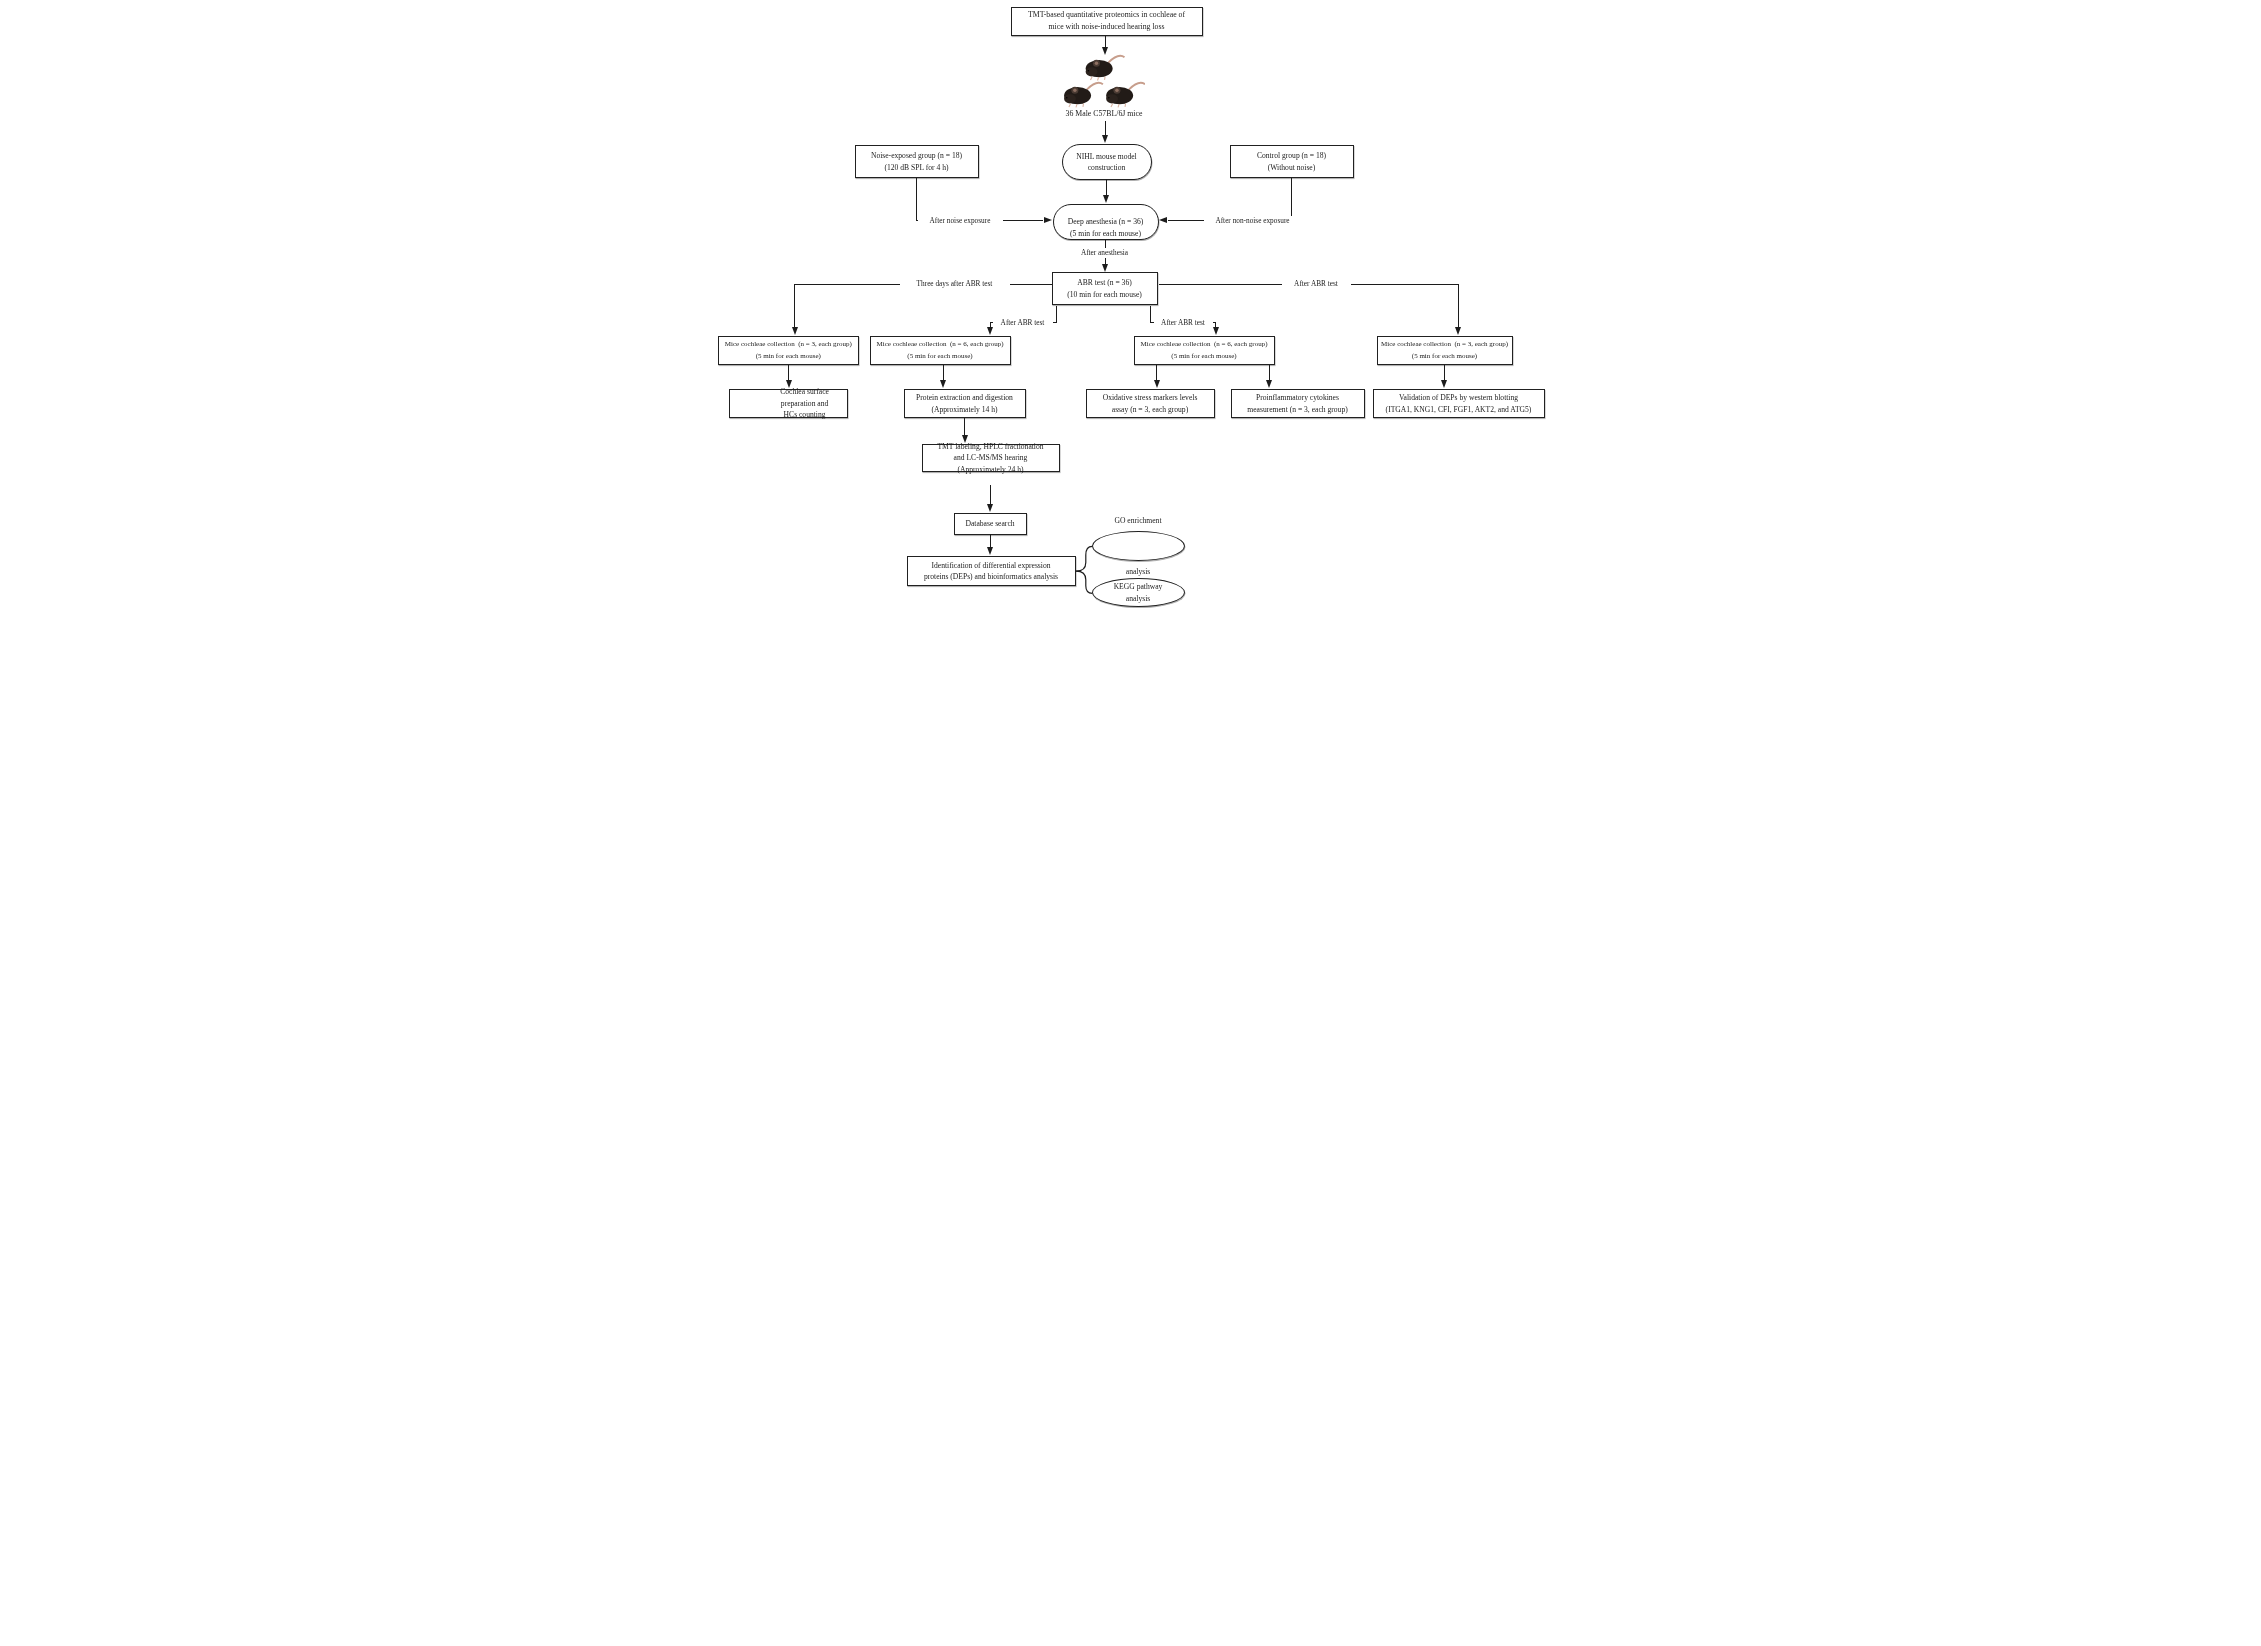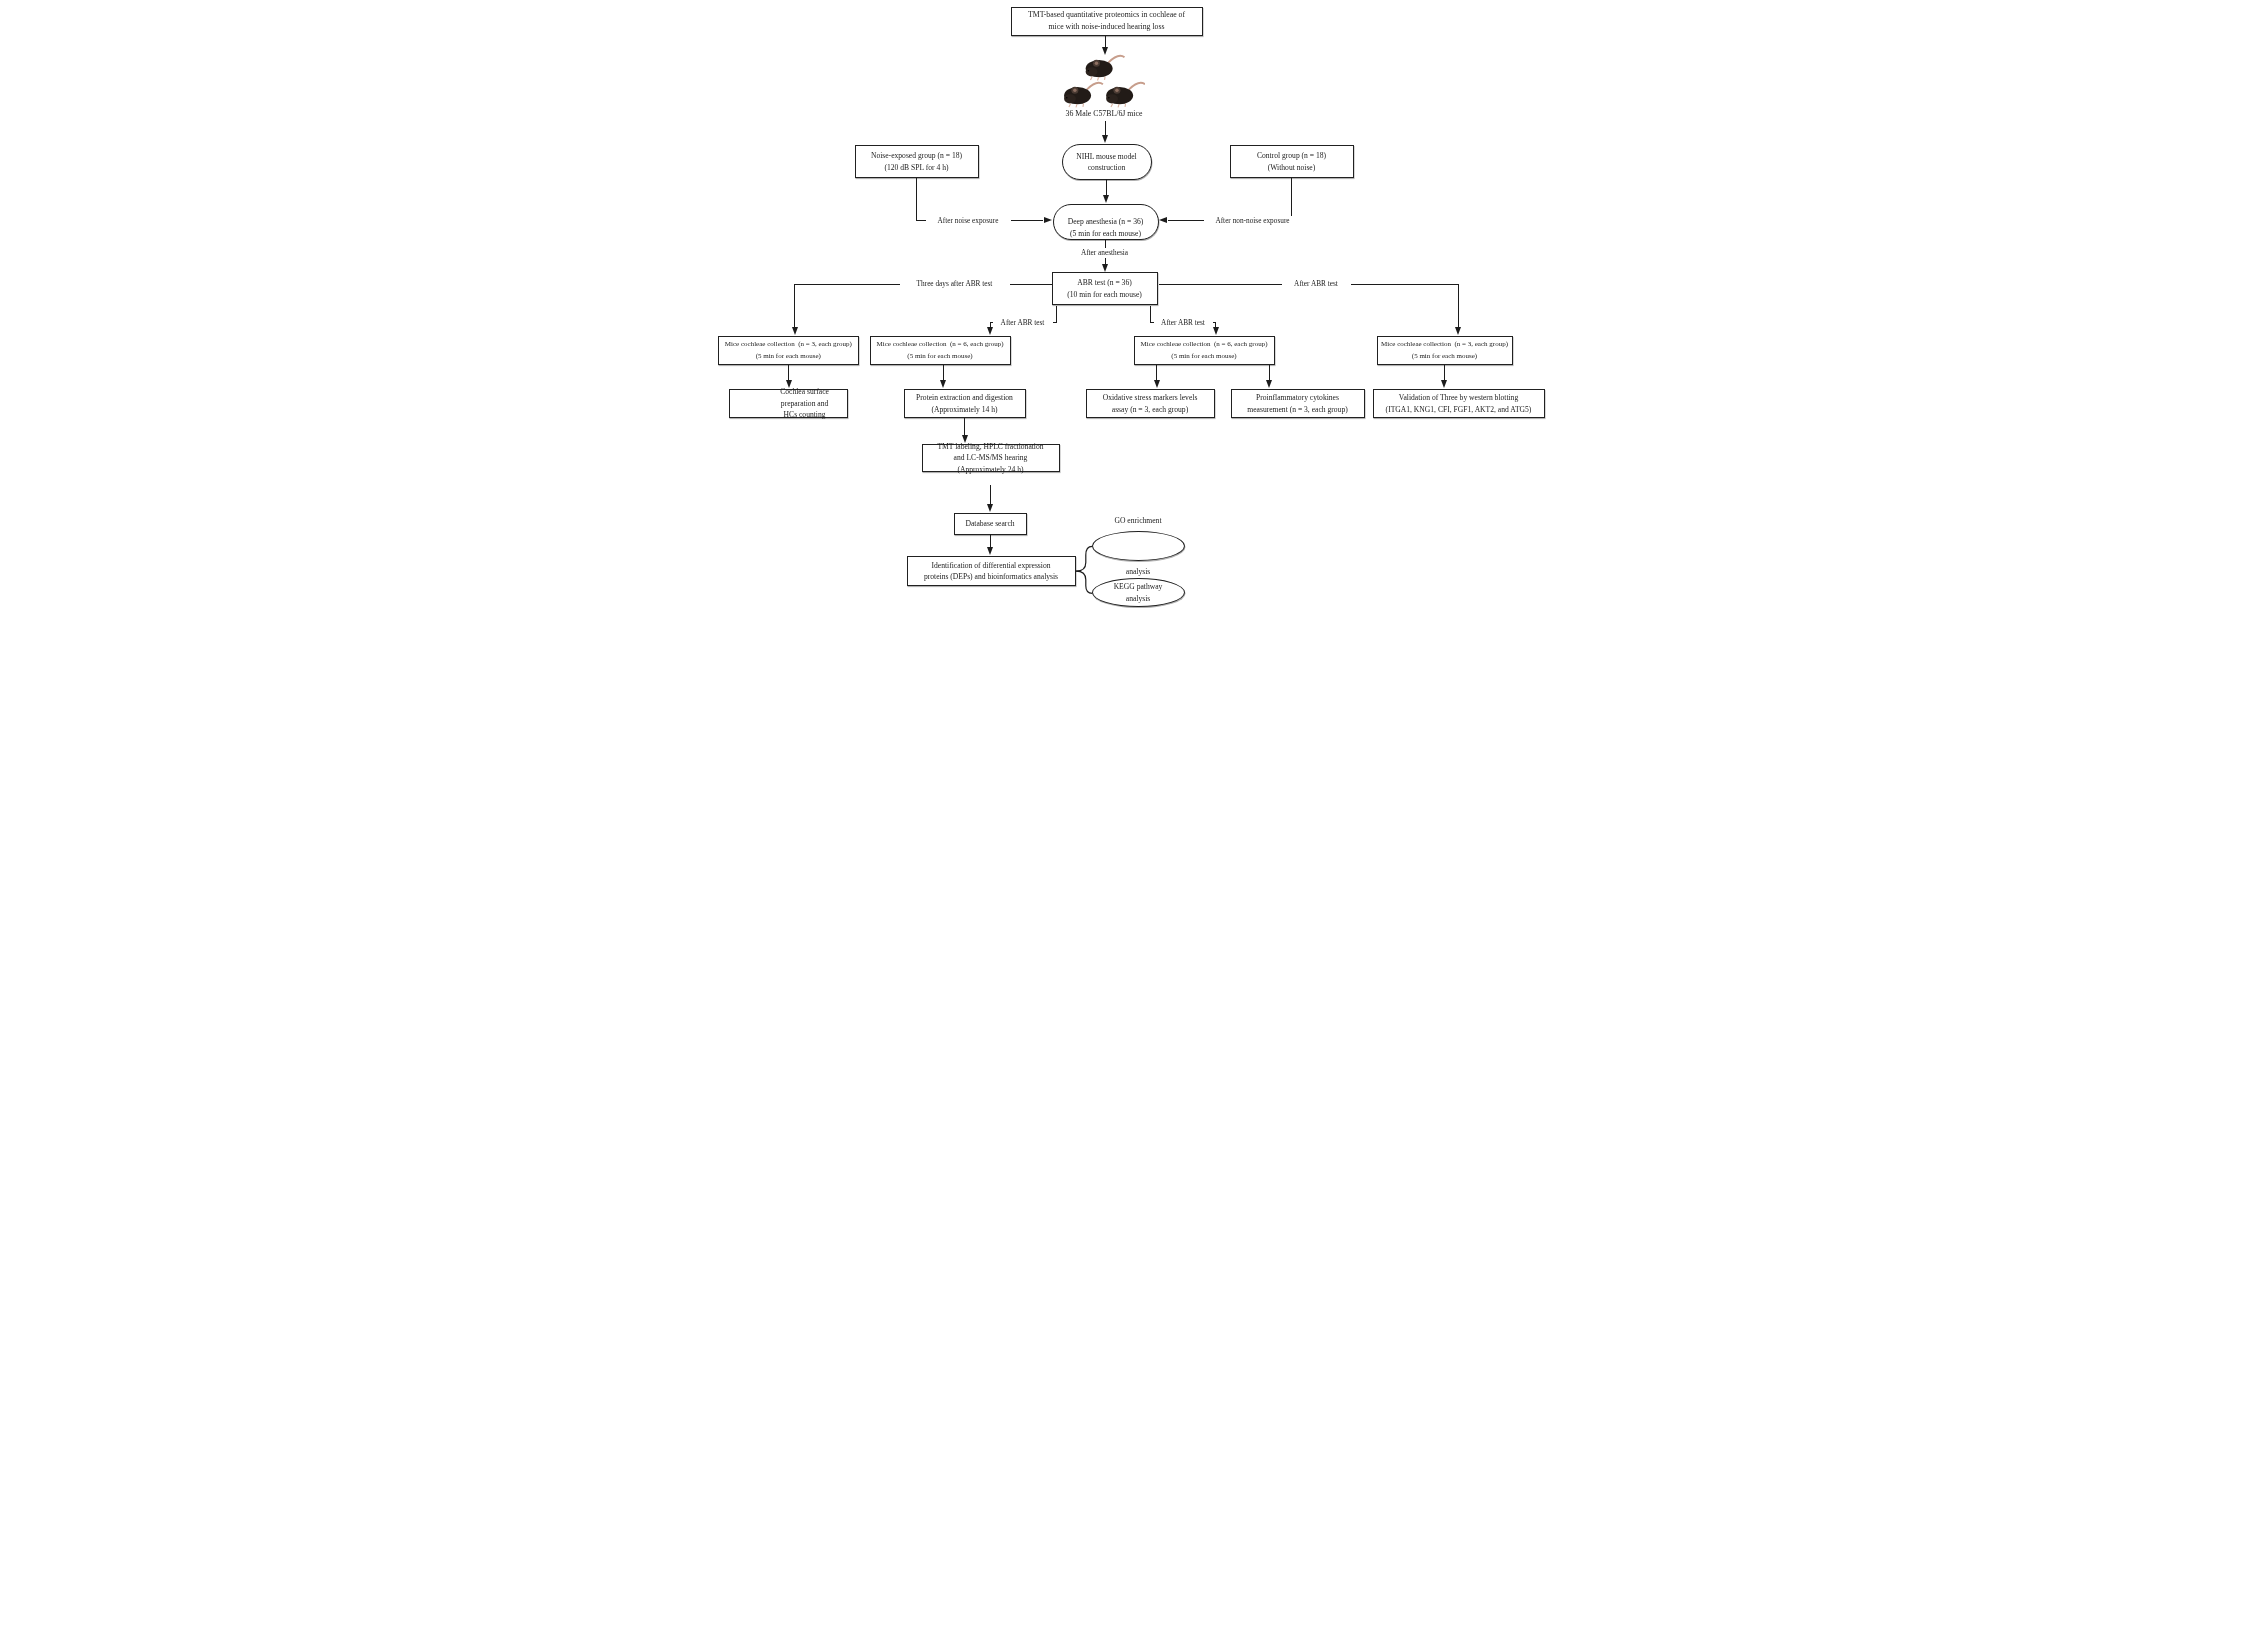--- a/index.html
+++ b/index.html
@@ -128,21 +128,21 @@
     <span>Oxidative stress markers levels</span>
     <span>assay (n = 3, each group)</span>
   </div>
 
   <div class="node" style="left:517px;top:389px;width:134px;height:29px;">
     <span>Proinflammatory cytokines</span>
     <span>measurement (n = 3, each group)</span>
   </div>
 
   <div class="node" style="left:659px;top:389px;width:172px;height:29px;">
-    <span>Validation of Three by western blotting</span>
+    <span>Validation of DEPs by western blotting</span>
     <span>(ITGA1, KNG1, CFI, FGF1, AKT2, and ATG5)</span>
   </div>
 
   <div class="node" style="left:208px;top:444px;width:138px;height:28px;">
     <span>TMT labeling, HPLC fractionation</span>
     <span>and LC-MS/MS hearing</span>
     <span>(Approximately 24 h)</span>
   </div>
 
   <div class="node" style="left:240px;top:513px;width:73px;height:21.6px;">
@@ -223,21 +223,21 @@
   <div class="ah-down" style="left:273px;top:504px;"></div>
 
   <div class="vline" style="left:276px;top:534px;height:13px;"></div>
   <div class="ah-down" style="left:273px;top:547px;"></div>
 
   <svg style="position:absolute;left:361px;top:529px;" width="21.6" height="79" viewBox="0 0 40 146">
     <path d="M2,78 Q20,78 20,62 L20,48 Q20,32 32,32" fill="none" stroke="#1c1c1c" stroke-width="2.2"></path>
     <path d="M2,78 Q20,78 20,94 L20,105 Q20,119 32,119" fill="none" stroke="#1c1c1c" stroke-width="2.2"></path>
   </svg>
 
-  <div class="edge-label" style="left:212px;top:216px;width:85px;">After noise exposure</div>
+  <div class="edge-label" style="left:204px;top:216px;width:85px;">After noise exposure</div>
 
   <div class="edge-label" style="left:490px;top:216px;width:98px;">After non-noise exposure</div>
 
   <div class="edge-label" style="left:347px;top:248px;width:88px;">After anesthesia</div>
 
   <div class="edge-label" style="left:186px;top:279px;width:110px;">Three days after ABR test</div>
 
   <div class="edge-label" style="left:568px;top:279px;width:69px;">After ABR test</div>
 
   <div class="edge-label" style="left:279px;top:318px;width:60px;">After ABR test</div>

